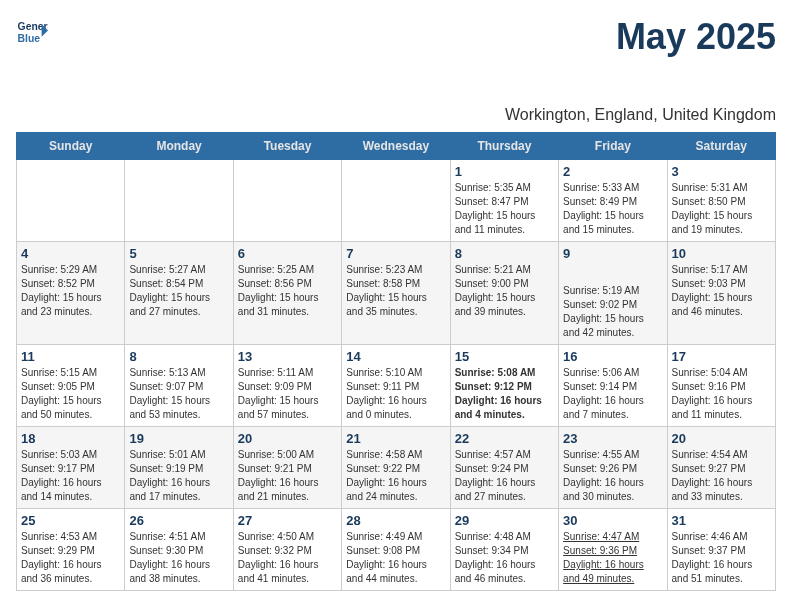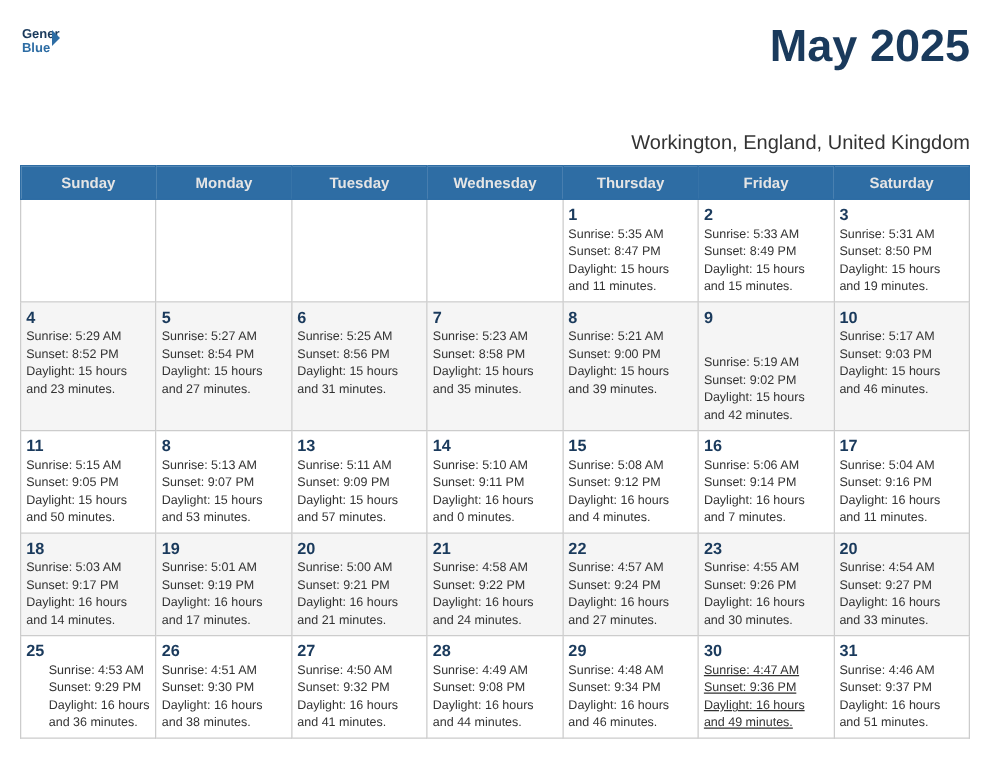--- a/index.html
+++ b/index.html
@@ -212,21 +212,21 @@
         </td>
         <td>
           <span class="day-num">14</span>
           <div class="day-info" style="white-space: pre-line;">Sunrise: 5:10 AM
 Sunset: 9:11 PM
 Daylight: 16 hours
 and 0 minutes.</div>
         </td>
         <td>
           <span class="day-num">15</span>
-          <div class="day-info" style="white-space: pre-line;">Sunrise: 5:08 AM
+          <div class="day-info" style="white-space: pre-line; font-weight: bold;">Sunrise: 5:08 AM
 Sunset: 9:12 PM
 Daylight: 16 hours
 and 4 minutes.</div>
         </td>
         <td>
           <span class="day-num">16</span>
           <div class="day-info" style="white-space: pre-line;">Sunrise: 5:06 AM
 Sunset: 9:14 PM
 Daylight: 16 hours
 and 7 minutes.</div>
@@ -286,21 +286,21 @@
           <span class="day-num">20</span>
           <div class="day-info" style="white-space: pre-line;">Sunrise: 4:54 AM
 Sunset: 9:27 PM
 Daylight: 16 hours
 and 33 minutes.</div>
         </td>
       </tr>
       <tr>
         <td>
           <span class="day-num">25</span>
-          <div class="day-info" style="white-space: pre-line; margin-left: 18px;">Sunrise: 4:53 AM
+          <div class="day-info" style="white-space: pre-line;">Sunrise: 4:53 AM
 Sunset: 9:29 PM
 Daylight: 16 hours
 and 36 minutes.</div>
         </td>
         <td>
           <span class="day-num">26</span>
           <div class="day-info" style="white-space: pre-line;">Sunrise: 4:51 AM
 Sunset: 9:30 PM
 Daylight: 16 hours
 and 38 minutes.</div>

